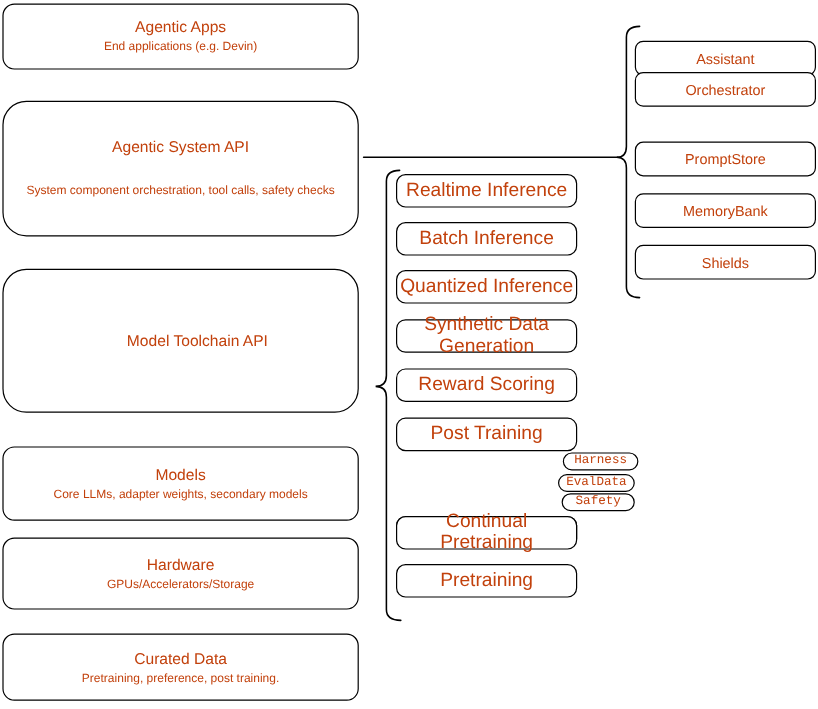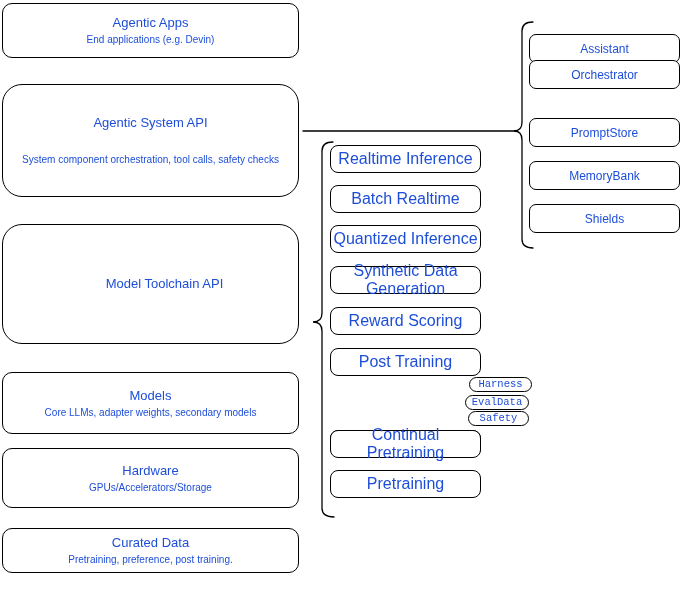--- a/index.html
+++ b/index.html
@@ -1,40 +1,40 @@
 <!DOCTYPE html>
 <html><head>
 <meta charset="utf-8">
 <style>
   html,body{margin:0;padding:0;background:#fff;}
   .canvas{
     position:relative;
     width:682px;height:591px;
     background:#ffffff;
     font-family:"Liberation Sans", sans-serif;
-    color:#1d4ed8;
+    color:#c2410c;
     overflow:hidden;
   }
   .connectors{position:absolute;left:0;top:0;width:682px;height:591px;}
 
   
   .lbox{
     position:absolute;left:2px;width:297px;
     border:1.2px solid #000;background:#fff;
     display:flex;flex-direction:column;align-items:center;justify-content:center;
     box-sizing:border-box;text-align:center;
   }
   .lbox .t{font-size:13px;line-height:16px;}
   .lbox .s{font-size:10px;line-height:13px;margin-top:2px;}
   .L0{top:3px;height:55px;border-radius:10px;}
   .L1{top:84px;height:113px;border-radius:20px;gap:20px;}
   .L2{top:224px;height:120px;border-radius:20px;padding-left:28px;}
   .L3{top:372px;height:62px;border-radius:10px;}
   .L4{top:448px;height:60px;border-radius:10px;}
-  .L5{top:528px;height:45px;border-radius:10px;}
+  .L5{top:528px;height:56px;border-radius:10px;}
 
   
   .mbox{
     position:absolute;left:330px;width:151px;height:28px;
     border:1.2px solid #000;border-radius:8px;background:#fff;
     display:flex;align-items:center;justify-content:center;
     box-sizing:border-box;font-size:16px;text-align:center;
   }
   .M0{top:145px;} .M1{top:185px;} .M2{top:225px;} .M3{top:266px;}
   .M4{top:307px;} .M5{top:348px;} .M6{top:391px;height:27px;margin-top:39px;}
@@ -92,21 +92,21 @@
   <div class="lbox L4">
     <div class="t">Hardware</div>
     <div class="s">GPUs/Accelerators/Storage</div>
   </div>
   <div class="lbox L5">
     <div class="t">Curated Data</div>
     <div class="s">Pretraining, preference, post training.</div>
   </div>
 
   <div class="mbox M0">Realtime Inference</div>
-  <div class="mbox M1">Batch Realtime</div>
+  <div class="mbox M1">Batch Inference</div>
   <div class="mbox M2">Quantized Inference</div>
   <div class="mbox M3">Synthetic Data Generation</div>
   <div class="mbox M4">Reward Scoring</div>
   <div class="mbox M5">Post Training</div>
   <div class="mbox M6">Evals</div>
   <div class="mbox M7">Continual Pretraining</div>
   <div class="mbox M8">Pretraining</div>
 
   <div class="pill P0">Harness</div>
   <div class="pill P1">EvalData</div>

